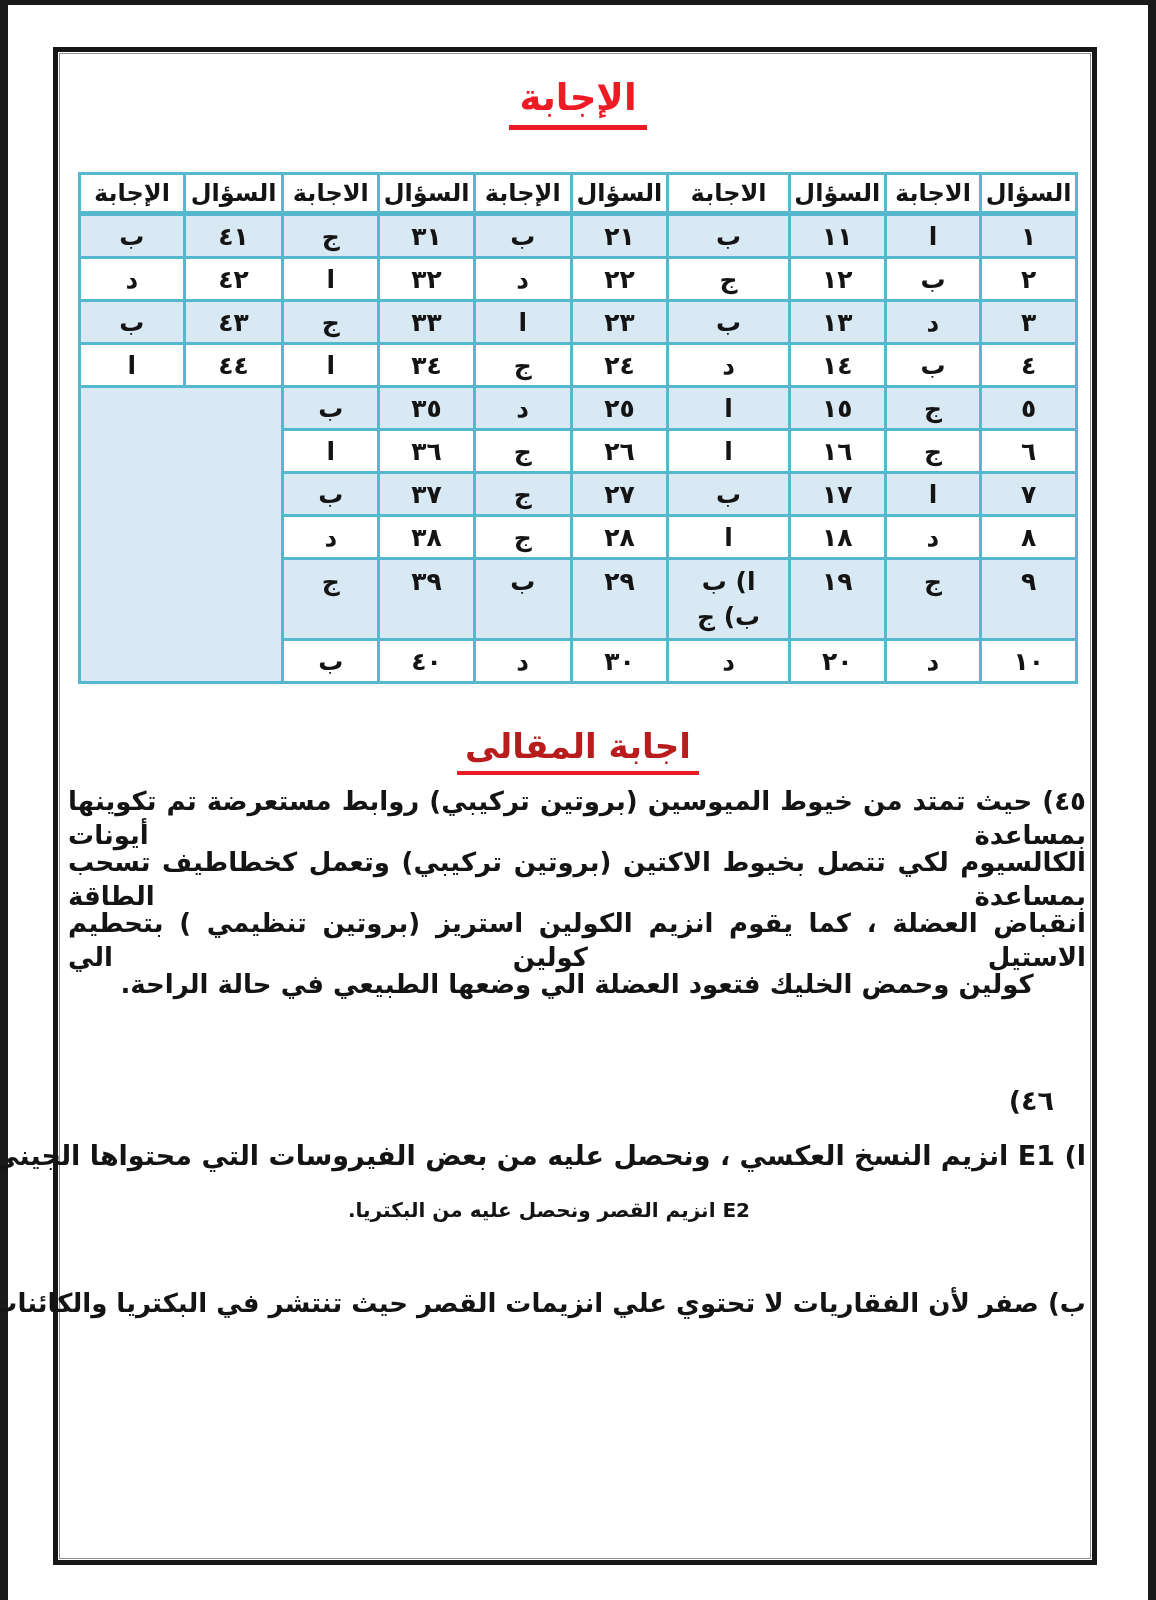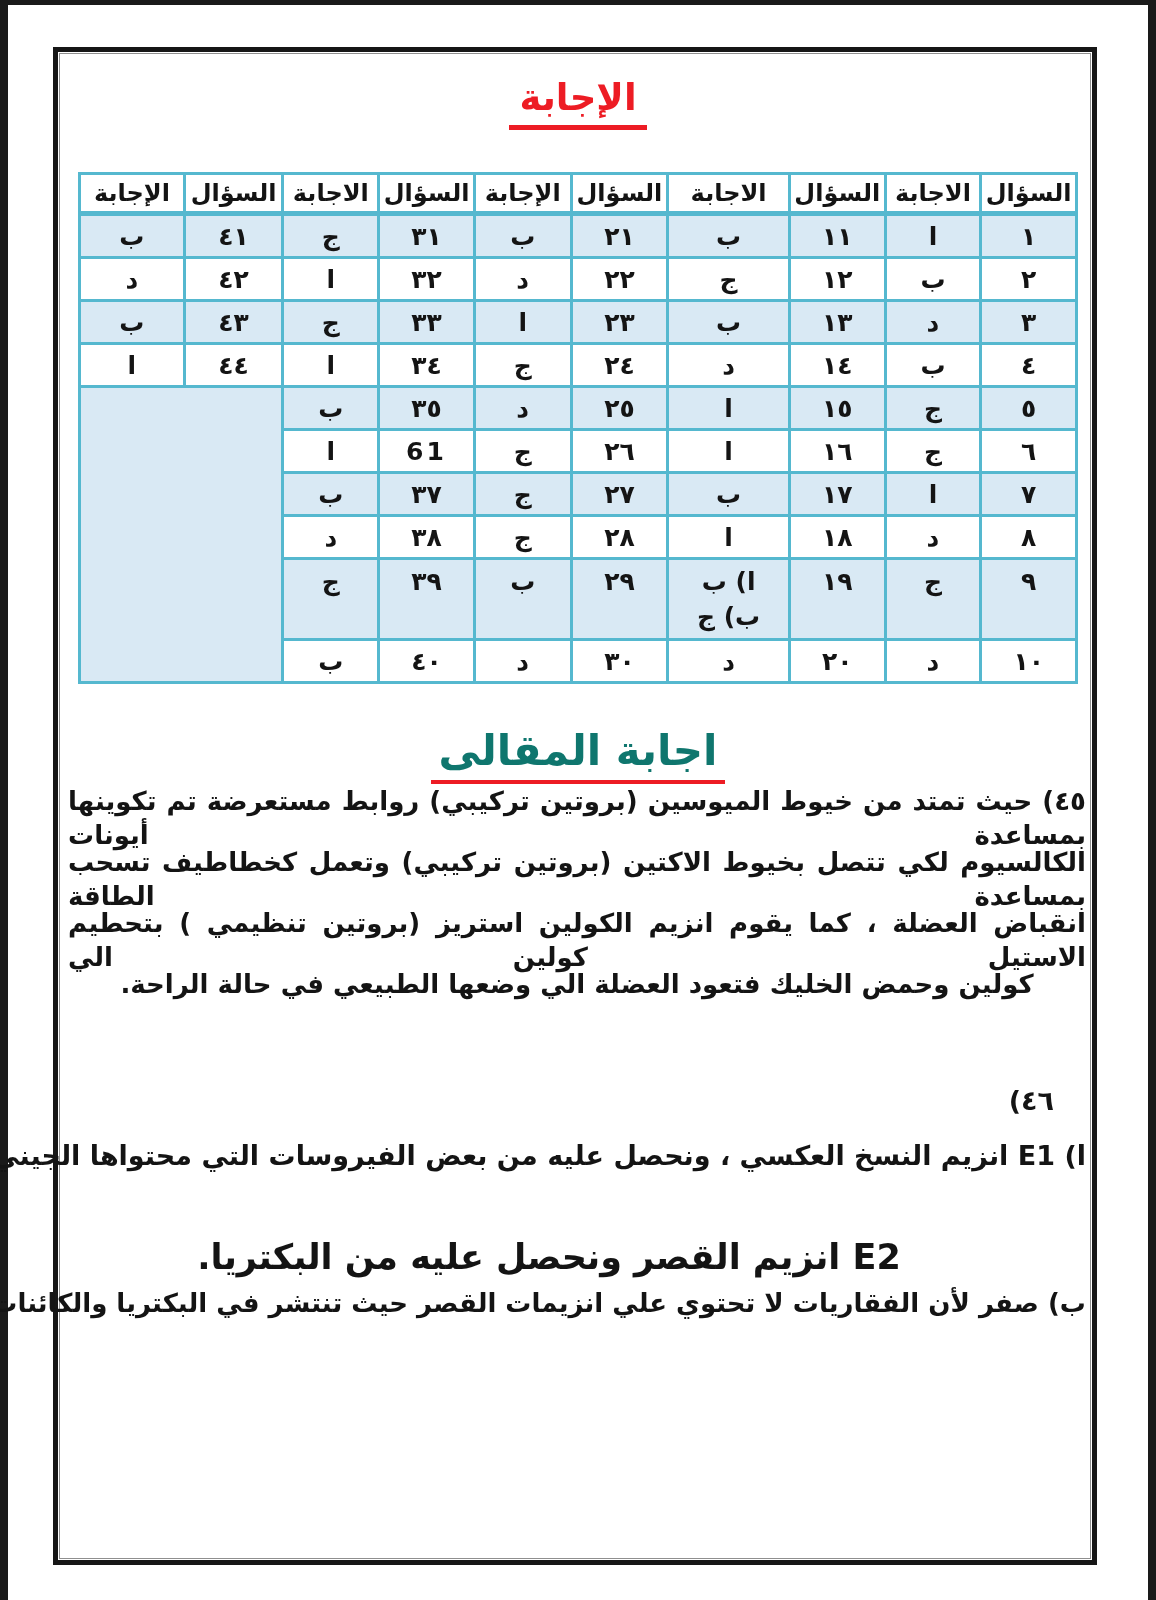--- a/index.html
+++ b/index.html
@@ -28,31 +28,31 @@
     padding:0;overflow:hidden;
   }
   .answer-table th{height:36px;font-size:24px;background:#ffffff;border-bottom-width:5px;}
   .answer-table td{height:40px;font-size:25px;background:#ffffff;}
   .answer-table td.q{letter-spacing:3px;}
   .answer-table tbody tr:nth-child(odd) td{background:#d9e9f4;}
   .answer-table tbody tr.tall td{height:74px;vertical-align:top;padding-top:4px;line-height:35px;}
   .answer-table td.merged{background:#d9e9f4;}
 
   .essay-heading-wrap{position:absolute;top:726px;left:0;width:1156px;text-align:center;}
-  .essay-heading{display:inline-block;font-size:42px;color:#0f766e;padding:0 8px 5px;border-bottom:4px solid #ed1c24;}
+  .essay-heading{display:inline-block;font-size:34px;color:#b91c1c;padding:0 8px 5px;border-bottom:4px solid #ed1c24;}
 
   .q45{position:absolute;top:784px;left:68px;width:1018px;font-size:26px;direction:rtl;}
   .q45 .pline{height:61px;line-height:34px;overflow:visible;}
   .q45 .pline.just{text-align:justify;text-align-last:justify;}
   .q45 .pline.last{text-align:center;}
 
   .q46-label{position:absolute;top:1085px;left:68px;width:1018px;direction:rtl;text-align:right;padding-right:0;font-size:27px;}
   .q46-label span{margin-right:32px;display:inline-block;}
   .q46-a{position:absolute;top:1140px;left:68px;width:1018px;direction:rtl;text-align:right;font-size:27px;white-space:nowrap;}
-  .q46-e2{position:absolute;top:1198px;left:40px;width:1018px;direction:rtl;text-align:center;font-size:35px;white-space:nowrap;margin-top:39px;}
+  .q46-e2{position:absolute;top:1198px;left:40px;width:1018px;direction:rtl;text-align:center;font-size:20px;white-space:nowrap;}
   .q46-b{position:absolute;top:1288px;left:62px;width:1024px;direction:rtl;text-align:right;font-size:26px;white-space:nowrap;}
 </style>
 </head>
 <body>
 
 <div class="scan-strip top"></div>
 <div class="scan-strip left"></div>
 <div class="scan-strip right"></div>
 
 <div class="frame">
@@ -259,21 +259,21 @@
         <td class="a">
           <div>ا</div>
         </td>
         <td class="q">
           <div>٢٦</div>
         </td>
         <td class="a">
           <div>ج</div>
         </td>
         <td class="q">
-          <div>61</div>
+          <div>٣٦</div>
         </td>
         <td class="a">
           <div>ا</div>
         </td>
       </tr>
       <tr>
         <td class="q">
           <div>٧</div>
         </td>
         <td class="a">

